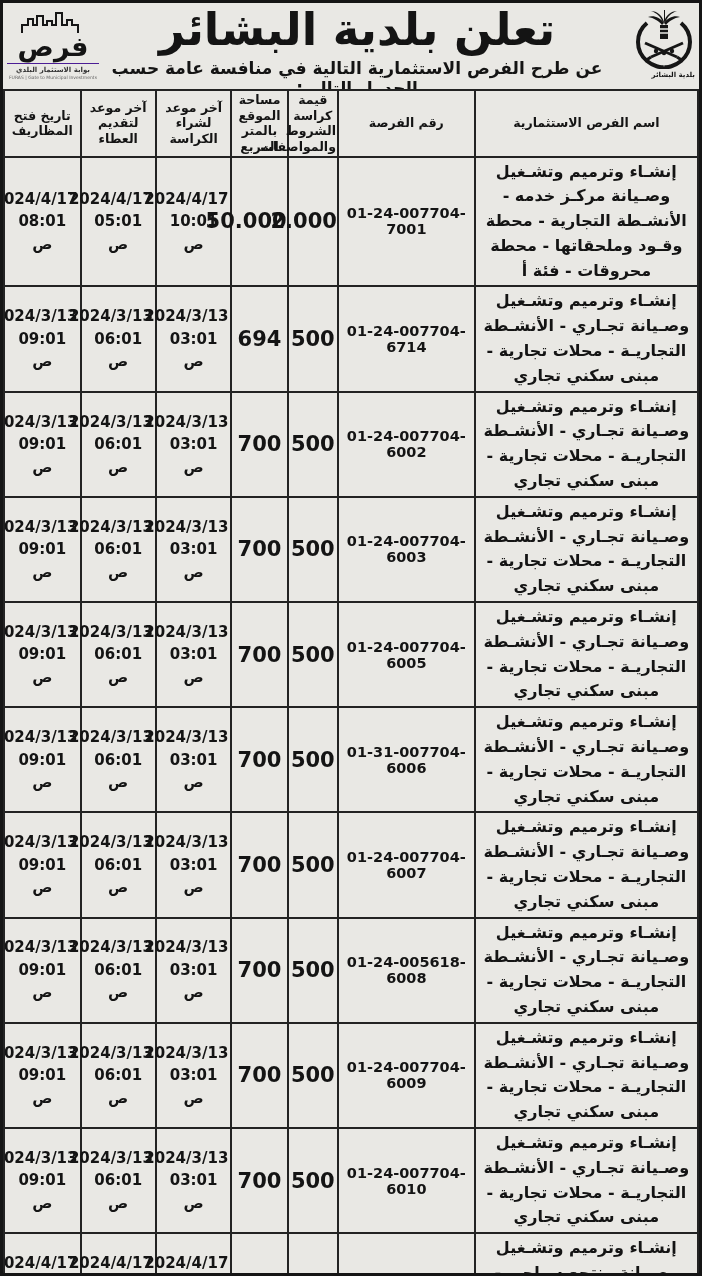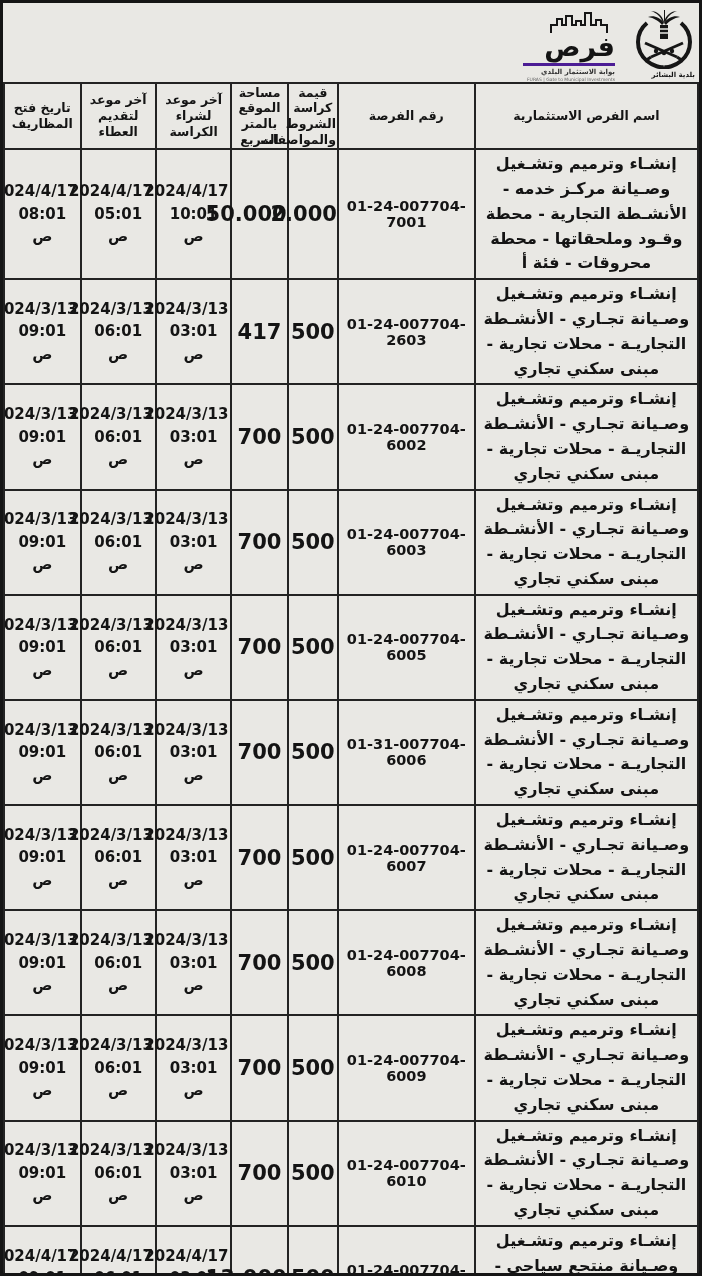--- a/index.html
+++ b/index.html
@@ -49,33 +49,33 @@
     letter-spacing: -1px;
   }
   .page-subtitle {
     font-size: 17px;
     font-weight: 800;
     margin-top: 6px;
   }
   .furas-logo {
     width: 92px;
     flex: 0 0 auto;
-    text-align: right;
+    text-align: center;
     padding-top: 6px;
   }
   .furas-word {
     font-size: 27px;
     font-weight: 900;
     line-height: 0.95;
     margin-top: -3px;
   }
   .furas-tagline {
     font-size: 7px;
     font-weight: 700;
-    border-top: 3px solid #4c1d95;
+    border-top: 1px solid #4c1d95;
     margin-top: 3px;
     padding-top: 2px;
     color: #333;
   }
   .furas-tagline-en {
     font-size: 4.5px;
     color: #666;
     margin-top: 1px;
   }
   
@@ -152,20 +152,24 @@
           <path d="M44 48 L50 52 M18 48 L12 52" stroke-width="3"></path>
 
           <circle cx="23" cy="42" r="2.2" fill="#161616" stroke="none"></circle>
           <circle cx="31" cy="44" r="2.2" fill="#161616" stroke="none"></circle>
           <circle cx="39" cy="42" r="2.2" fill="#161616" stroke="none"></circle>
         </svg>
       </span>
       <div class="muni-label">بلدية البشائر</div>
     </div>
 
+    <div class="titles">
+      <div class="page-title">تعلن بلدية البشائر</div>
+      <div class="page-subtitle">عن طرح الفرص الاستثمارية التالية في منافسة عامة حسب الجدول التالي:</div>
+    </div>
 
     <div class="furas-logo">
       <span class="icon-wrap">
         <svg width="66" height="22" viewBox="0 0 66 22" fill="none" stroke="#161616" stroke-width="2">
           <path d="M2 22 V14 h6 v-6 h5 v6 h4 V5 h6 v9 h4 v-4 h5 v4 h4 V2 h6 v12 h5 v-5 h5 v5 h6 v8" fill="none"></path>
         </svg>
       </span>
       <div class="furas-word">فرص</div>
       <div class="furas-tagline">بوابة الاستثمار البلدي</div>
       <div class="furas-tagline-en">FURAS | Gate to Municipal Investments</div>
@@ -208,23 +212,23 @@
       <div>05:01 ص</div>
     </td>
     <td class="date-cell">
       <div>2024/4/17</div>
       <div>08:01 ص</div>
     </td>
   </tr>
 
   <tr>
     <td class="name-cell">إنشـاء وترميم وتشـغيل وصـيانة تجـاري - الأنشـطة التجاريـة - محلات تجارية - مبنى سكني تجاري</td>
-    <td class="num-cell">01-24-007704-2603</td>
-    <td class="val-cell">500</td>
-    <td class="val-cell">417</td>
+    <td class="num-cell">01-24-007704-6714</td>
+    <td class="val-cell">500</td>
+    <td class="val-cell">694</td>
     <td class="date-cell">
       <div>2024/3/13</div>
       <div>03:01 ص</div>
     </td>
     <td class="date-cell">
       <div>2024/3/13</div>
       <div>06:01 ص</div>
     </td>
     <td class="date-cell">
       <div>2024/3/13</div>
@@ -322,21 +326,21 @@
       <div>06:01 ص</div>
     </td>
     <td class="date-cell">
       <div>2024/3/13</div>
       <div>09:01 ص</div>
     </td>
   </tr>
 
   <tr>
     <td class="name-cell">إنشـاء وترميم وتشـغيل وصـيانة تجـاري - الأنشـطة التجاريـة - محلات تجارية - مبنى سكني تجاري</td>
-    <td class="num-cell">01-24-007704-6008</td>
+    <td class="num-cell">01-24-005618-6008</td>
     <td class="val-cell">500</td>
     <td class="val-cell">700</td>
     <td class="date-cell">
       <div>2024/3/13</div>
       <div>03:01 ص</div>
     </td>
     <td class="date-cell">
       <div>2024/3/13</div>
       <div>06:01 ص</div>
     </td>

